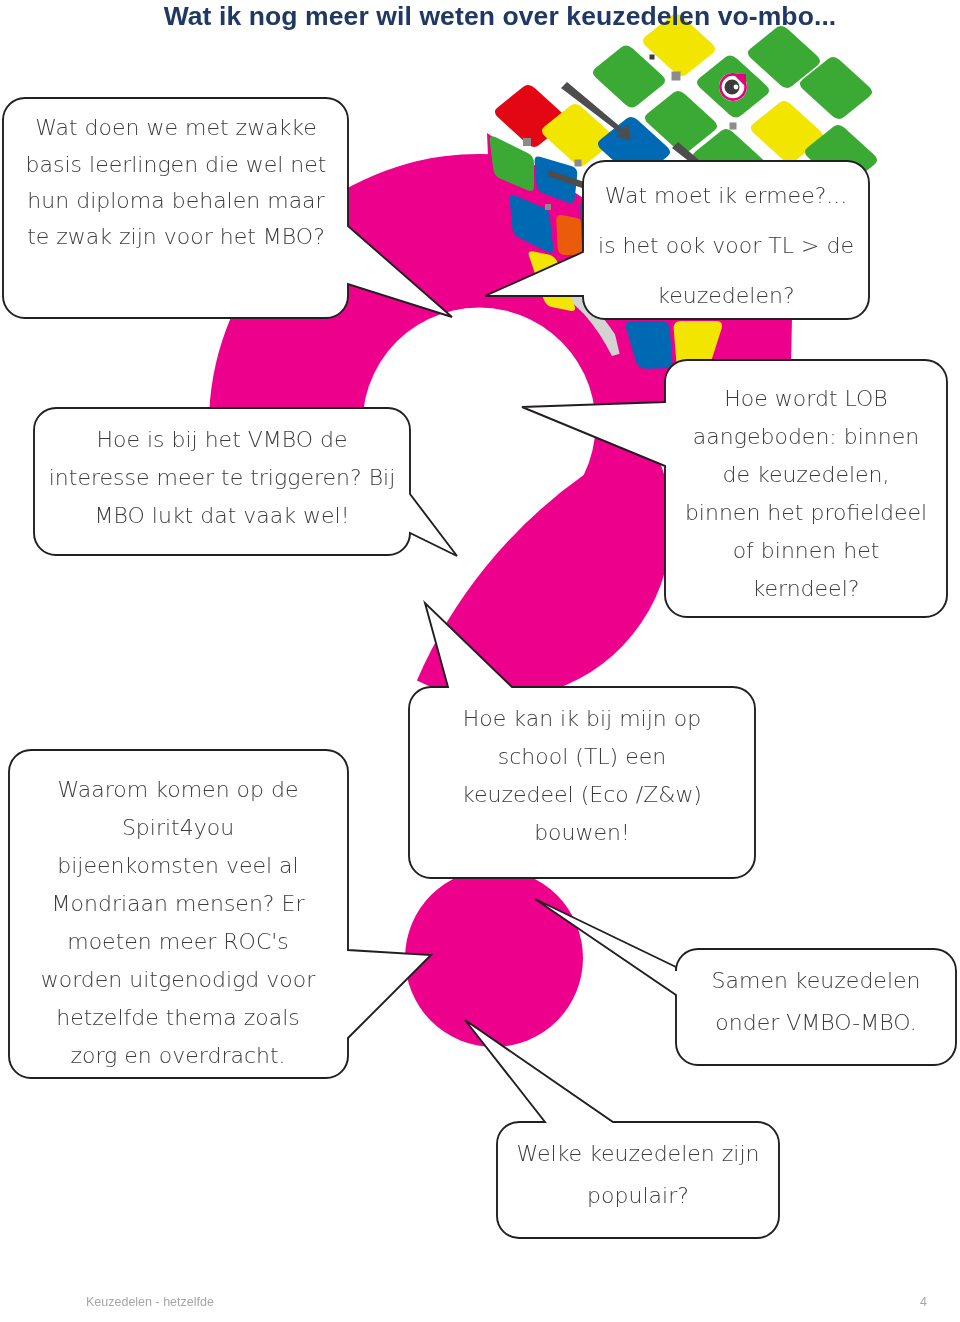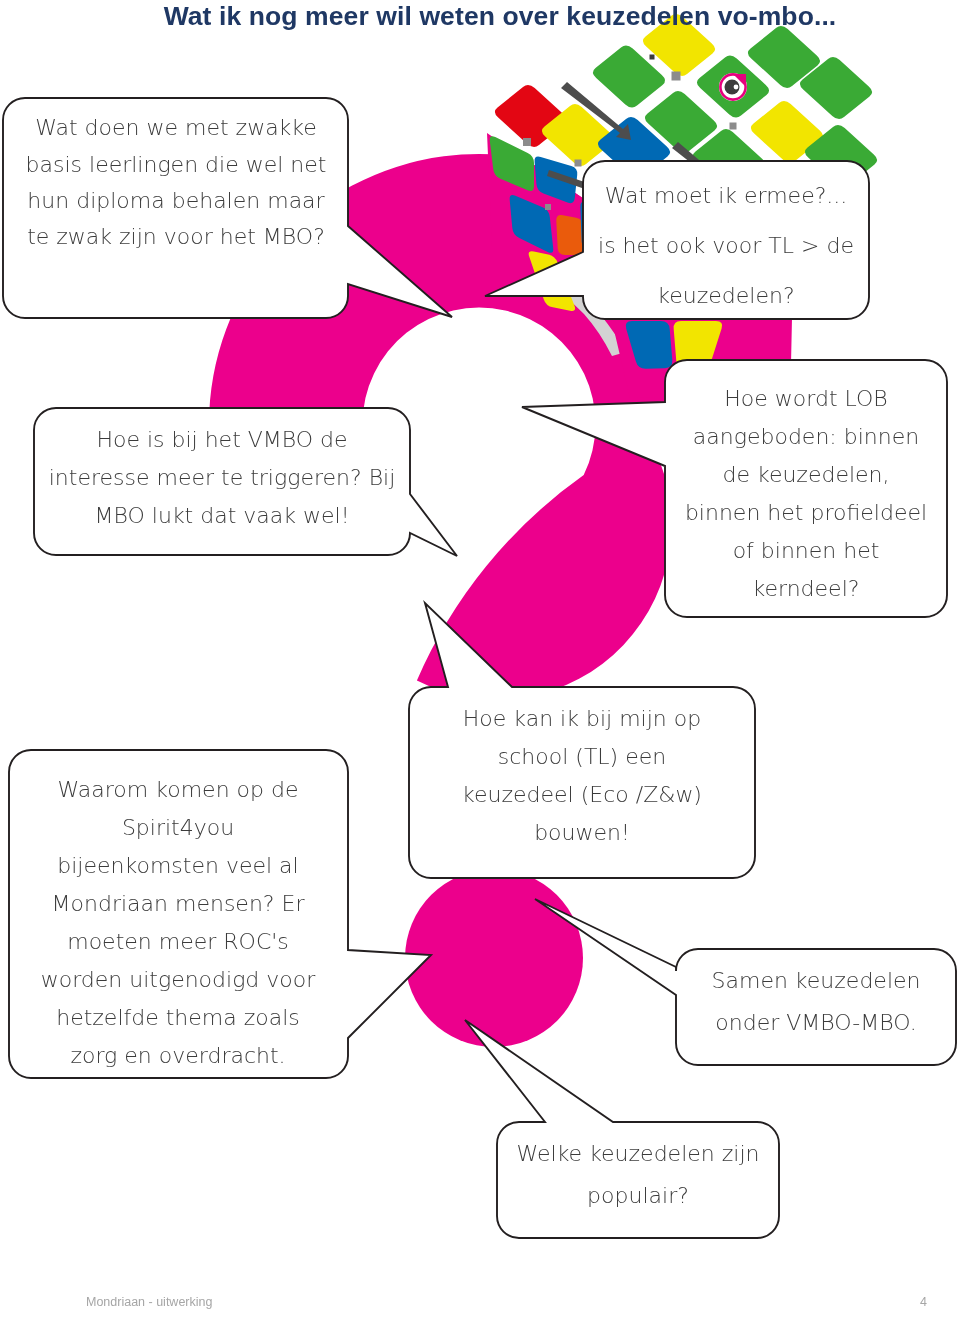--- a/index.html
+++ b/index.html
@@ -125,15 +125,15 @@
         <text class="btext" x="816" y="1030" font-size="22" text-anchor="middle">onder VMBO-MBO.</text>
       </g>
       <g>
         <path fill="#ffffff" stroke="#231f20" stroke-width="1.9" stroke-linejoin="miter" d="M 519 1122 L 545 1122 L 465 1020 L 613 1122 L 757 1122 A 22 22 0 0 1 779 1144 L 779 1216 A 22 22 0 0 1 757 1238 L 519 1238 A 22 22 0 0 1 497 1216 L 497 1144 A 22 22 0 0 1 519 1122 Z"></path>
         <text class="btext" x="638" y="1161" font-size="22" text-anchor="middle">Welke keuzedelen zijn</text>
         <text class="btext" x="638" y="1203" font-size="22" text-anchor="middle">populair?</text>
       </g>
     </g>
   </svg>
   <div class="title">Wat ik nog meer wil weten over keuzedelen vo-mbo...</div>
-  <div class="footer-left">Mondriaan - uitwerking</div>
+  <div class="footer-left">Keuzedelen - hetzelfde</div>
   <div class="footer-right">4</div>
 </div>
 
 </body></html>

